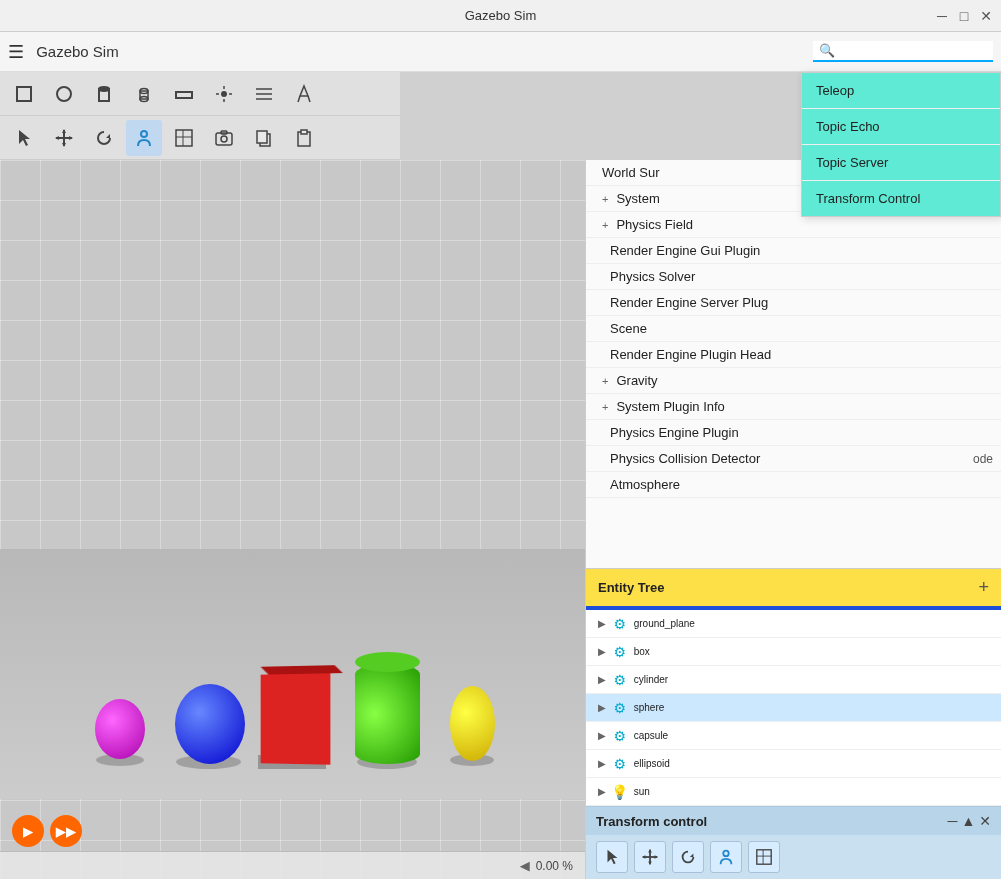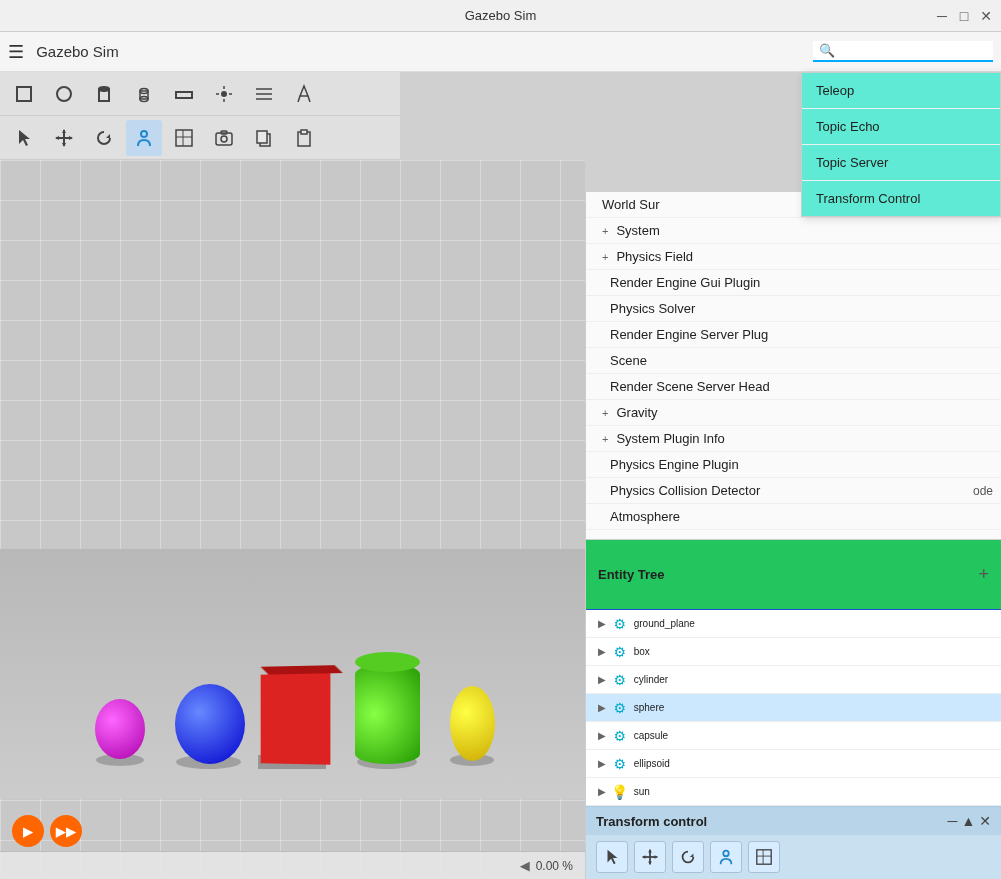--- a/index.html
+++ b/index.html
@@ -113,39 +113,39 @@
     .play-btn {
       width: 32px; height: 32px; border-radius: 50%; border: none; cursor: pointer;
       display: flex; align-items: center; justify-content: center; color: white;
     }
     .play-btn.play { background: #ff6600; }
     .play-btn.fast { background: #ff6600; }
 
     
     .right-panel {
       width: 400px; background: #f0f0f0; border-left: 1px solid #ccc;
-      display: flex; flex-direction: column; overflow: hidden; margin-top: 32px;
+      display: flex; flex-direction: column; overflow: hidden;
     }
 
     
     .world-panel {
       flex: 1; overflow-y: auto; background: #fafafa;
     }
     .world-item {
       padding: 4px 8px 4px 16px; border-bottom: 1px solid #eee; cursor: pointer;
       display: flex; align-items: center; gap: 6px; min-height: 26px;
     }
     .world-item.indent-1 { padding-left: 24px; }
     .world-item .expander { color: #666; font-size: 11px; margin-right: 2px; }
     .world-item .item-text { color: #222; }
     .world-item .item-value { margin-left: auto; color: #555; font-size: 12px; }
 
     
     .entity-tree-header {
-      padding: 24px 12px; background: #22c55e; border-top: 1px solid #ccc; border-bottom: 1px solid #1d4ed8;
+      padding: 8px 12px; background: #fde047; border-top: 1px solid #ccc; border-bottom: 4px solid #1d4ed8;
       display: flex; align-items: center; justify-content: space-between;
     }
     .entity-tree-title { font-size: 13px; font-weight: 600; color: #222; }
     .add-btn { background: none; border: none; cursor: pointer; font-size: 18px; color: #555; }
 
     .entity-item {
       padding: 5px 8px 5px 12px; border-bottom: 1px solid #eee; cursor: pointer;
       display: flex; align-items: center; gap: 6px; min-height: 28px;
     }
     .entity-item.selected { background: #cce8ff; }
@@ -387,21 +387,21 @@
       <div class="world-item indent-1">
         <span class="item-text">Physics Solver</span>
       </div>
       <div class="world-item indent-1">
         <span class="item-text">Render Engine Server Plug</span>
       </div>
       <div class="world-item indent-1">
         <span class="item-text">Scene</span>
       </div>
       <div class="world-item indent-1">
-        <span class="item-text">Render Scene Server Head</span>
+        <span class="item-text">Render Engine Plugin Head</span>
       </div>
       <div class="world-item">
         <span class="expander">+</span>
         <span class="item-text">Gravity</span>
       </div>
       <div class="world-item">
         <span class="expander">+</span>
         <span class="item-text">System Plugin Info</span>
       </div>
       <div class="world-item indent-1">

